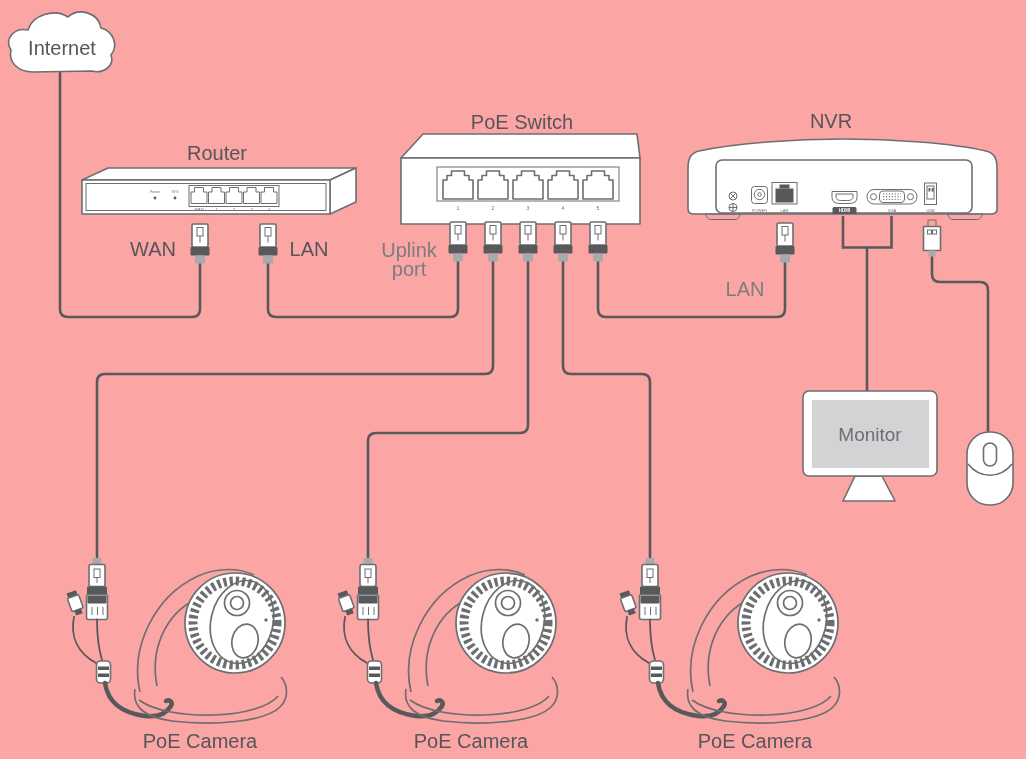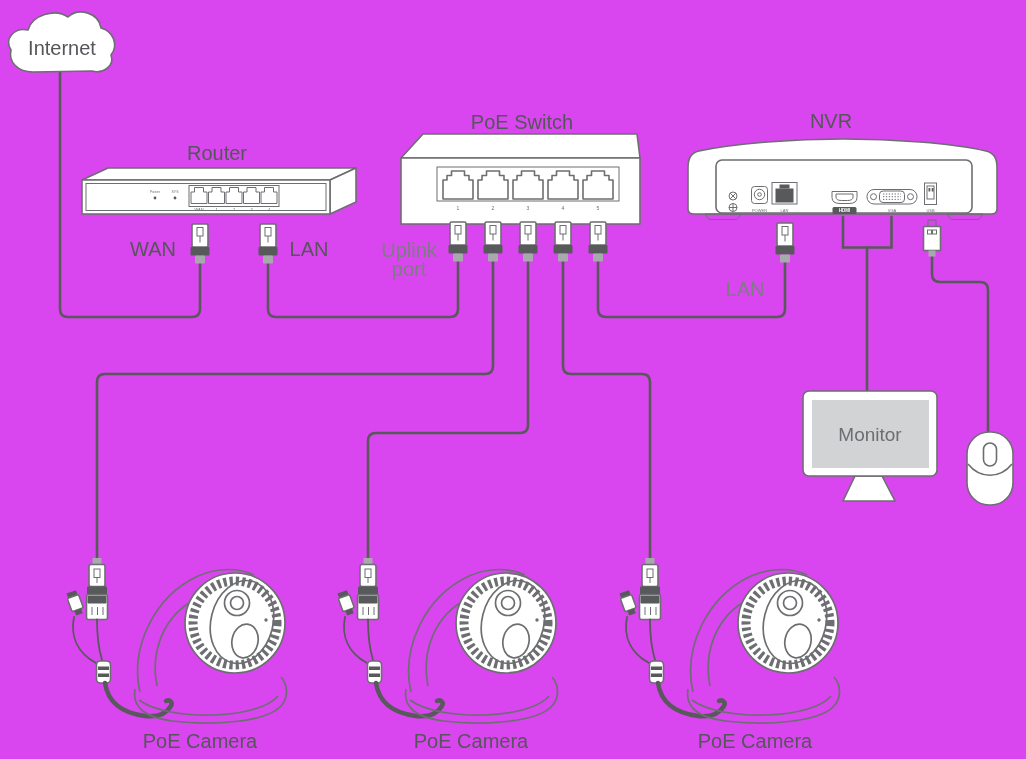--- a/index.html
+++ b/index.html
@@ -1,16 +1,16 @@
 <!DOCTYPE html>
 <html><head>
 <meta charset="utf-8">
 <style>
   html,body { margin:0; padding:0; background:#ffffff; }
-  .stage { position:relative; width:1026px; height:759px; background:#d946ef; overflow:hidden; }
+  .stage { position:relative; width:1026px; height:759px; background:#fca5a5; overflow:hidden; }
   svg { display:block; }
   
   .ln   { fill:none; stroke:#6d6e71; stroke-width:1.6; stroke-linejoin:round; }
   .ln-w { fill:#ffffff; stroke:#6d6e71; stroke-width:1.6; stroke-linejoin:round; }
   .ln2  { fill:none; stroke:#6d6e71; stroke-width:1.7; stroke-linejoin:round; }
   .ln2-w{ fill:#ffffff; stroke:#6d6e71; stroke-width:1.7; }
   .ln-t { fill:none; stroke:#6d6e71; stroke-width:1; }
   .f-d  { fill:#58595b; stroke:none; }
   .f-g  { fill:#a7a9ac; stroke:none; }
   .scr  { fill:#d1d3d4; stroke:none; }

